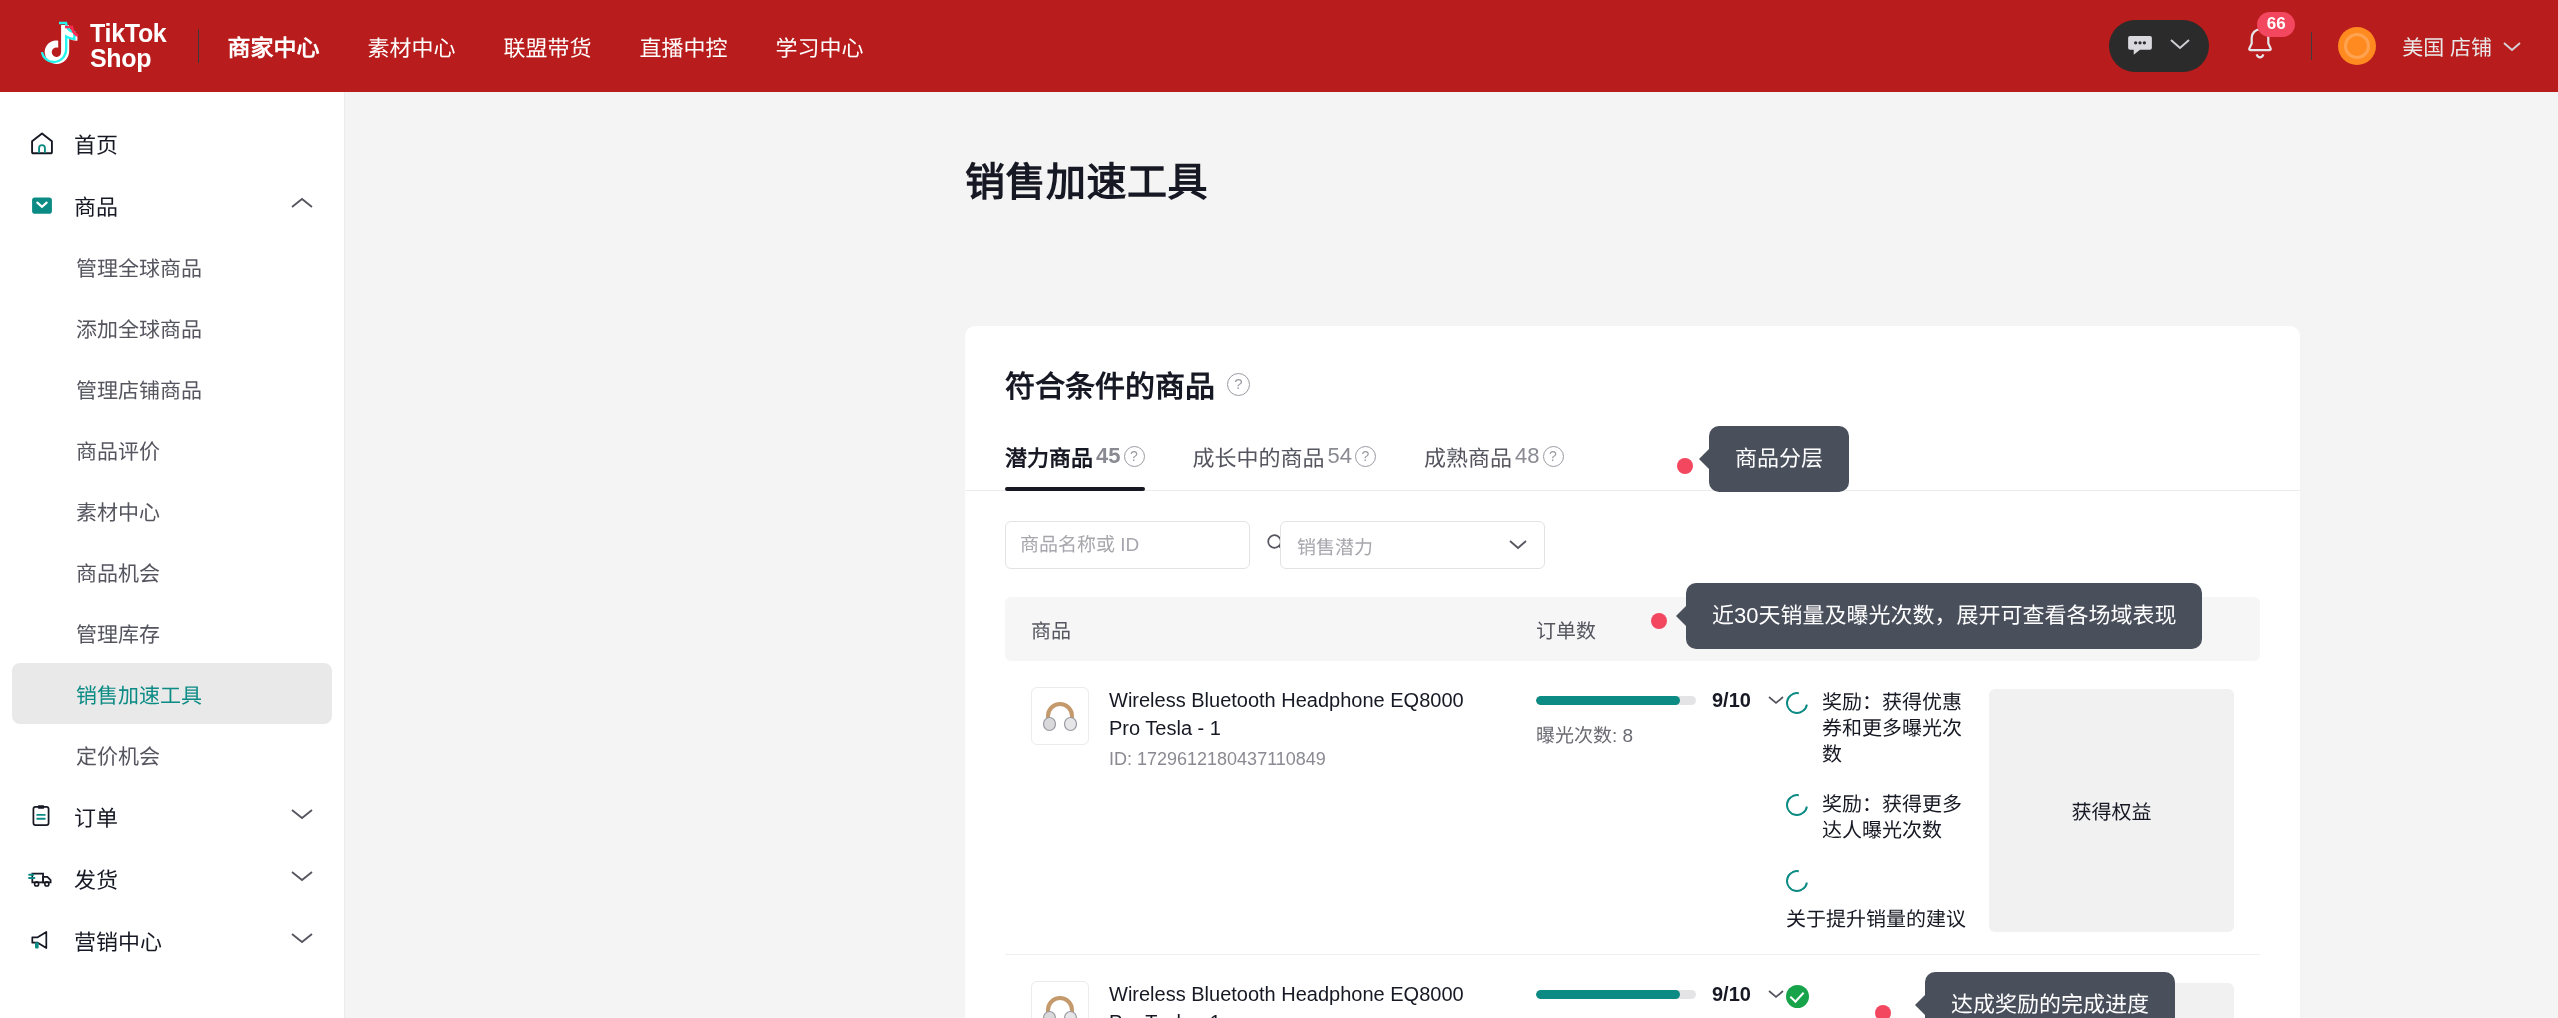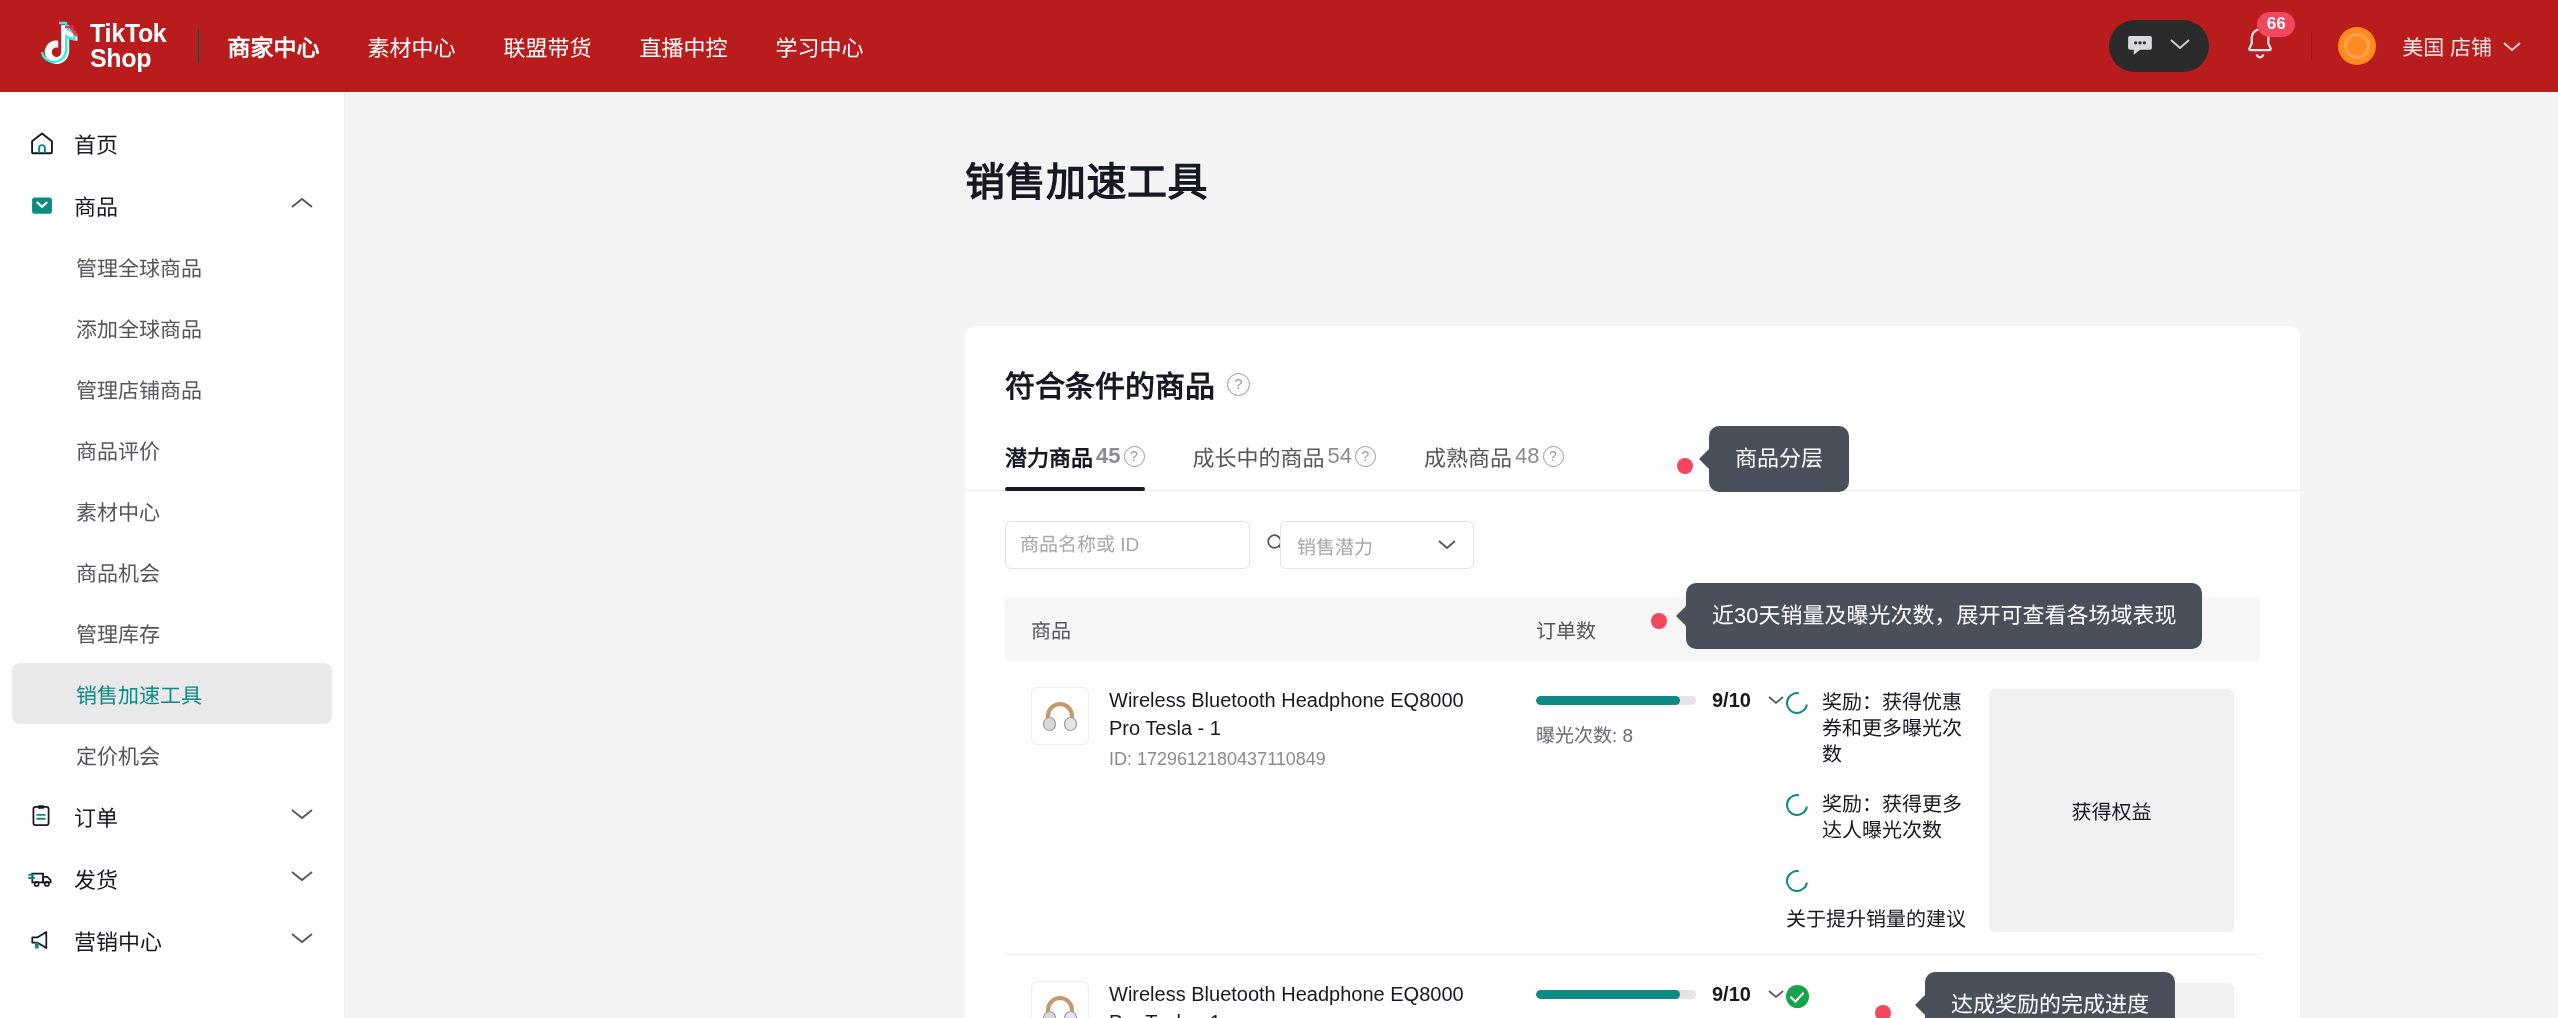--- a/index.html
+++ b/index.html
@@ -134,21 +134,21 @@
   .search-box {
     width: 245px; height: 48px; border: 1px solid #e3e3e6; border-radius: 6px;
     display: flex; align-items: center; padding: 0 14px; background: #fff;
   }
   .search-box input {
     flex: 1; border: none; outline: none; font-size: 19px; color: #161823;
     font-family: inherit; background: transparent;
   }
   .search-box input::placeholder { color: #a6a6ad; }
   .select-box {
-    width: 194px; height: 48px; border: 1px solid #e3e3e6; border-radius: 6px;
+    width: 265px; height: 48px; border: 1px solid #e3e3e6; border-radius: 6px;
     display: flex; align-items: center; justify-content: space-between;
     padding: 0 16px; font-size: 19px; color: #a6a6ad; background: #fff; cursor: pointer;
   }
 
   .table-head {
     display: flex; align-items: center; height: 64px;
     background: #f6f6f7; margin: 28px 40px 0; border-radius: 6px;
     font-size: 20px; color: #55555f; padding: 0 26px;
   }
   .col-product { width: 505px; }

